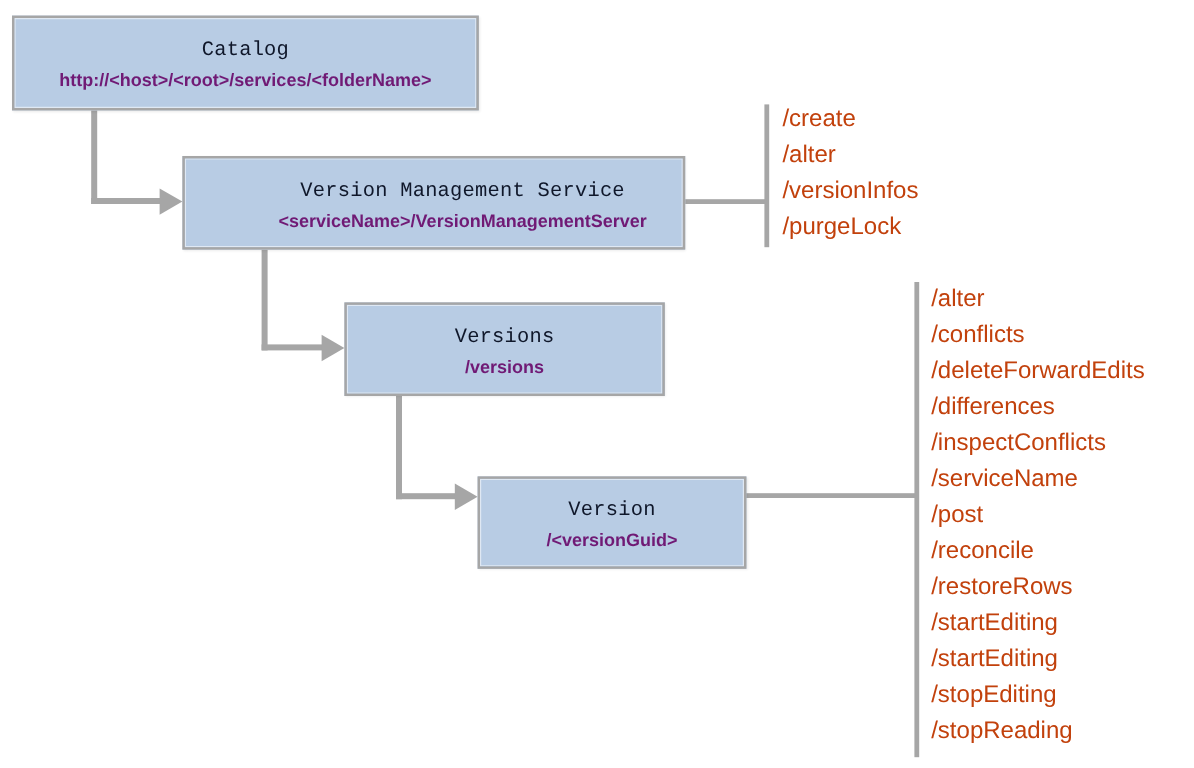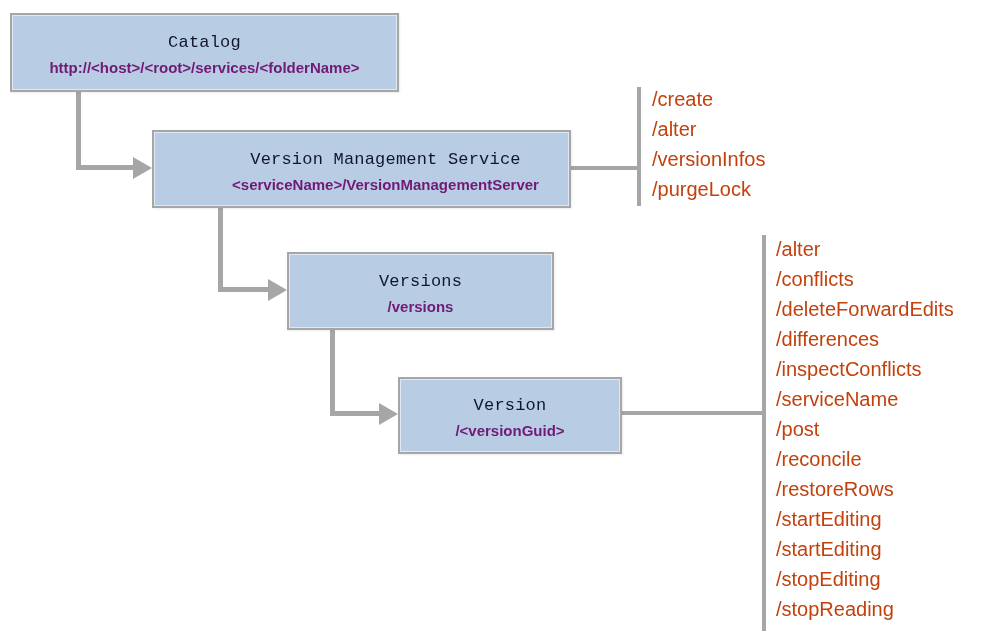--- a/index.html
+++ b/index.html
@@ -62,21 +62,21 @@
     padding: 0;
   }
   .ops-list li {
     line-height: 30px;
     white-space: nowrap;
   }
   
   #node-catalog  { left: 10px;  top: 13px;  width: 389px; height: 79px; }
   #node-vms      { left: 152px; top: 130px; width: 419px; height: 78px; padding-left: 48px; }
   #node-versions { left: 287px; top: 252px; width: 267px; height: 78px; }
-  #node-version  { left: 398px; top: 377px; width: 224px; height: 77px; }
+  #node-version  { left: 398px; top: 397px; width: 224px; height: 77px; }
   
   #c1-v { left: 76px;  top: 92px;  width: 5px;  height: 78px; }
   #c1-h { left: 76px;  top: 165px; width: 58px; height: 5px; }
   #c1-a { left: 133px; top: 157px; }
   
   #c2-v { left: 218px; top: 208px; width: 5px;  height: 84px; }
   #c2-h { left: 218px; top: 287px; width: 52px; height: 5px; }
   #c2-a { left: 268px; top: 279px; }
   
   #c3-v { left: 330px; top: 330px; width: 5px;  height: 86px; }

